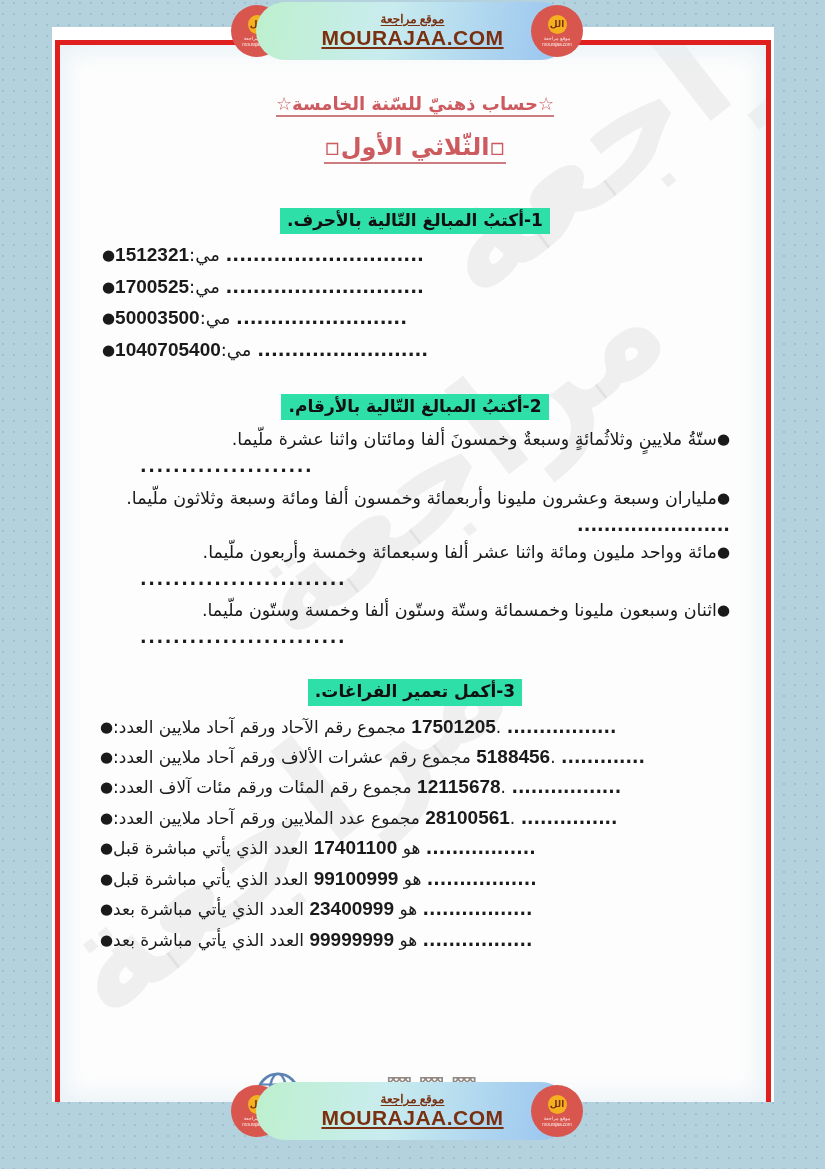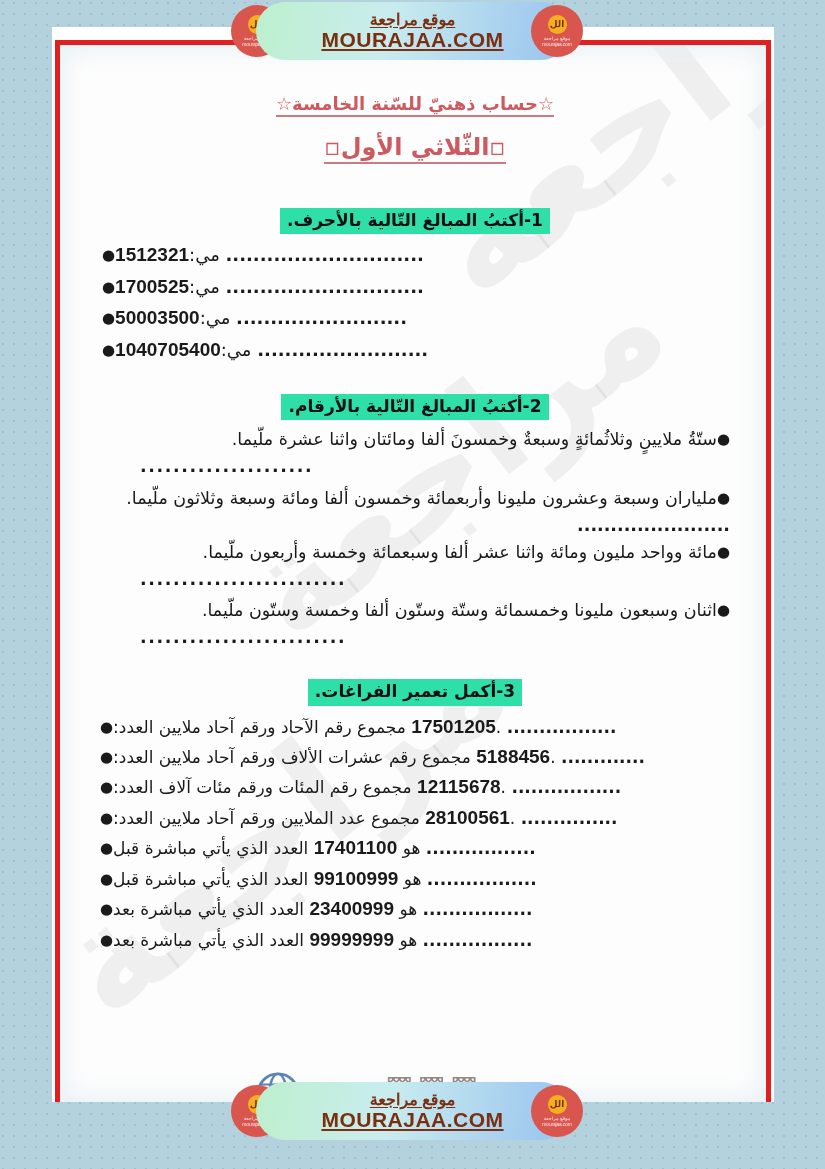--- a/index.html
+++ b/index.html
@@ -93,22 +93,22 @@
     border-radius: 30px;
     background: linear-gradient(100deg, #bdf0cd 0%, #c9ecef 42%, #97c2ef 100%);
     display: flex;
     flex-direction: column;
     align-items: center;
     justify-content: center;
     gap: 1px;
   }
 
   .banner-ar {
-    font-family: Liberation Sans, sans-serif;
-    font-size: 16px;
+    font-family: Liberation Serif, serif;
+    font-size: 12px;
     font-weight: bold;
     color: #7a3010;
     text-decoration: underline;
     text-underline-offset: 2px;
     letter-spacing: 0px;
     line-height: 1.1;
   }
   .banner-en {
     font-family: Liberation Sans, sans-serif;
     font-size: 21px;

